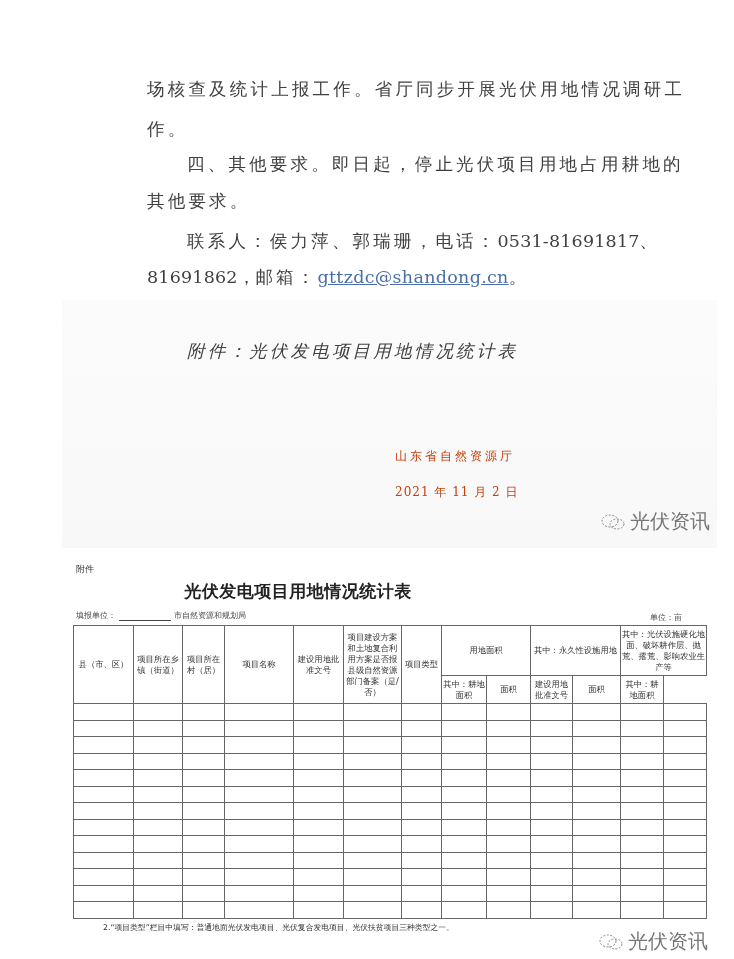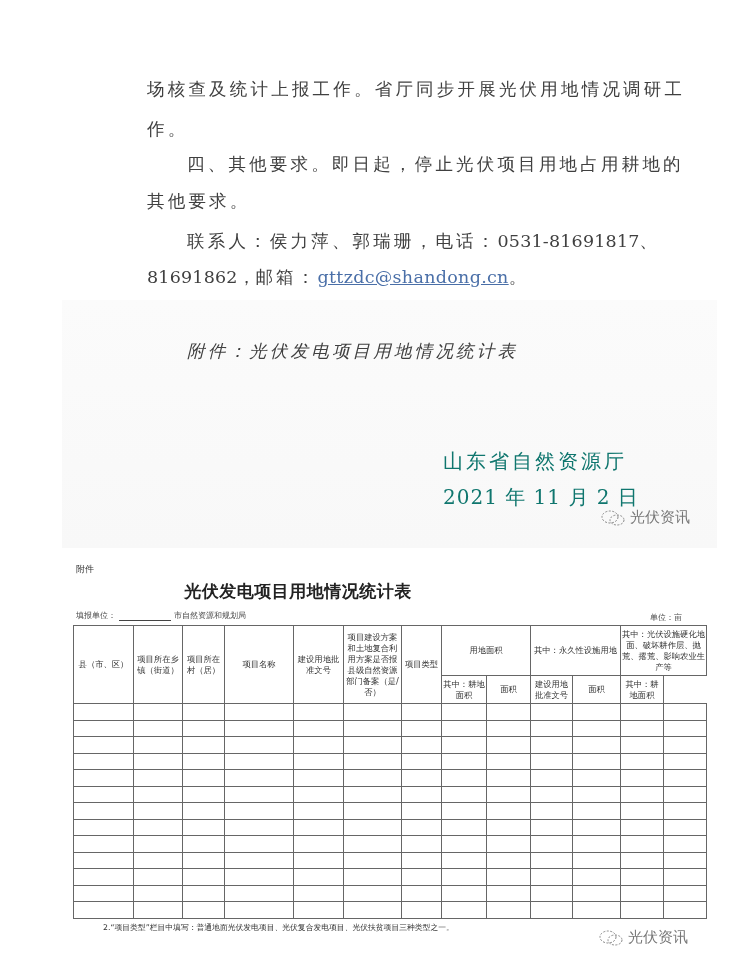--- a/index.html
+++ b/index.html
@@ -16,24 +16,24 @@
   .scan-tint {
     position: absolute; left: 62px; top: 300px; width: 655px; height: 248px;
     background: linear-gradient(180deg, #fbfbfb 0%, #f8f8f8 100%);
   }
   .para {
     position: absolute; left: 147px; font-size: 17.5px; letter-spacing: 3.2px;
     color: #404040; white-space: nowrap; line-height: 22px;
   }
   .email { color: #4a6fa8; text-decoration: underline; letter-spacing: 0.3px; }
   .mono-num { letter-spacing: 0.2px; }
-  .sign { position: absolute; font-size: 20px; color: #0f766e; letter-spacing: 3px; white-space: nowrap; margin-left: 48px; }
+  .sign { position: absolute; font-size: 12px; color: #c2410c; letter-spacing: 3px; white-space: nowrap; }
   .wm {
     position: absolute; font-family: "DejaVu Sans", "Liberation Sans", sans-serif;
-    font-size: 15px; color: #777; white-space: nowrap; display: flex; align-items: center; gap: 4px;
+    font-size: 20px; color: #777; white-space: nowrap; display: flex; align-items: center; gap: 4px;
   }
   .wm .wechat { width: 26px; height: 18px; }
 
   
   .att-label { position: absolute; left: 76px; top: 563px; font-size: 9px; color: #333; font-family: "DejaVu Sans", sans-serif; }
   .att-title {
     position: absolute; left: 0; width: 596px; top: 580px; text-align: center;
     font-size: 17px; font-weight: bold; color: #222; letter-spacing: 0.5px;
     font-family: "DejaVu Sans", "Liberation Sans", sans-serif;
   }

